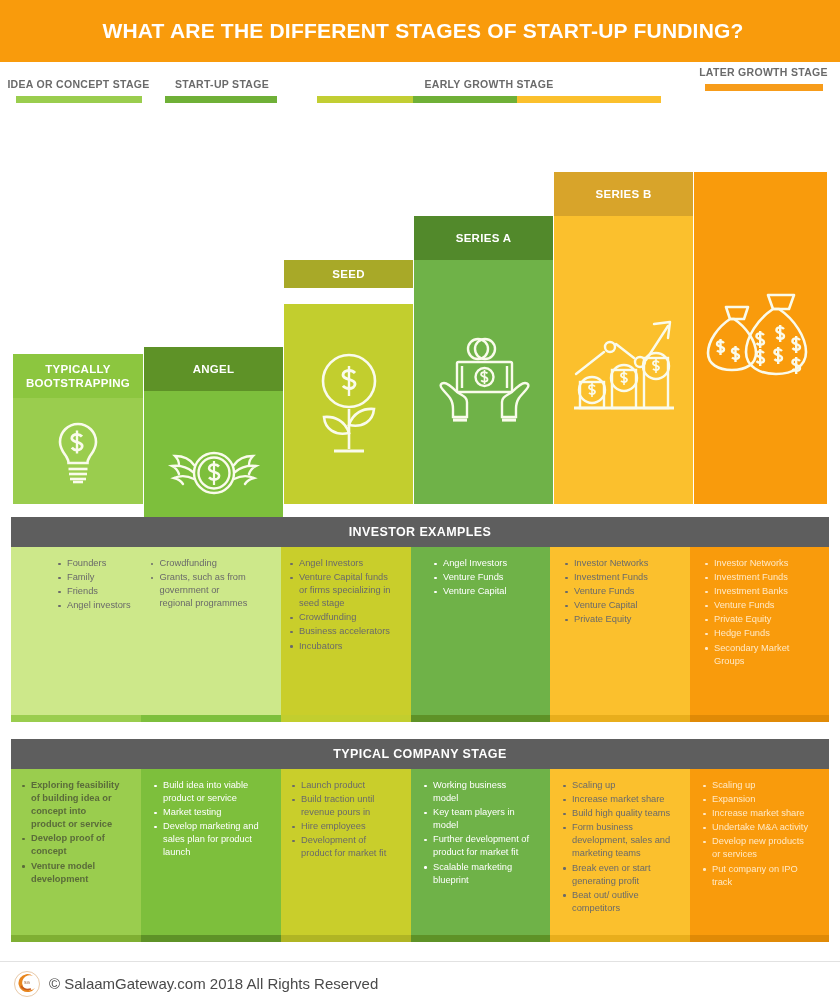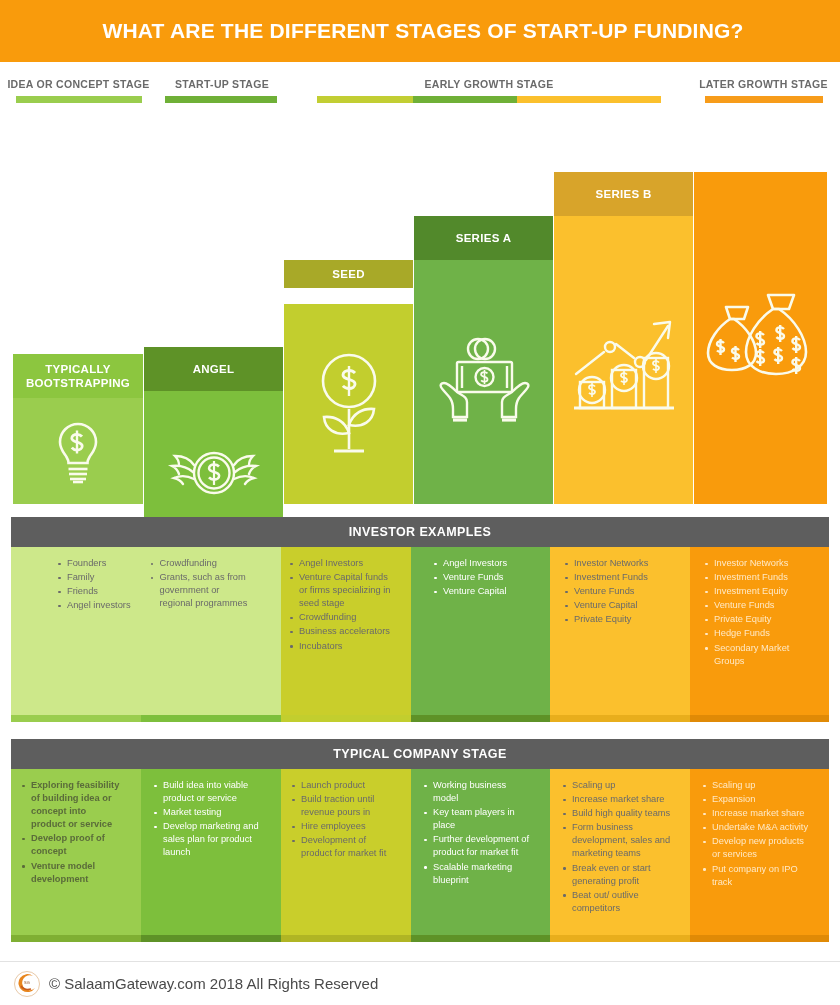--- a/index.html
+++ b/index.html
@@ -112,21 +112,21 @@
 
   <div class="legend-item" style="left:287px; top:16px; width:404px;">
     <span class="lbl">EARLY GROWTH STAGE</span>
     <div class="bars" style="margin-left:30px;width:344px;">
       <span style="width:28%;background:#C2CE33"></span>
       <span style="width:30%;background:#6FB037"></span>
       <span style="width:42%;background:#FBC02D"></span>
     </div>
   </div>
 
-  <div class="legend-item" style="left:691px; top:16px; width:145px;">
+  <div class="legend-item" style="left:691px; top:4px; width:145px;">
     <span class="lbl">LATER GROWTH STAGE</span>
     <div class="bars" style="margin-left:14px;width:118px;">
       <span style="width:100%;background:#F79C1A"></span>
     </div>
   </div>
 </div>
 
 <div class="stairs">
 
   <div class="col" style="left:13px; width:130px; height:150px;">
@@ -320,21 +320,21 @@
         <li>Venture Funds</li>
         <li>Venture Capital</li>
         <li>Private Equity</li>
       </ul>
     </div>
 
     <div class="pcol" style="width:139px; background:#F99B0C; color:#FFE9C6; padding-left:14px;">
       <ul>
         <li>Investor Networks</li>
         <li>Investment Funds</li>
-        <li>Investment Equity</li>
+        <li>Investment Banks</li>
         <li>Venture Funds</li>
         <li>Private Equity</li>
         <li>Hedge Funds</li>
         <li>Secondary Market Groups</li>
       </ul>
     </div>
   </div>
   <div class="panel-foot">
     <span style="width:130px;background:#9ACD4E"></span>
     <span style="width:140px;background:#7DBF3C"></span>
@@ -372,21 +372,21 @@
         <li>Launch product</li>
         <li>Build traction until revenue pours in</li>
         <li>Hire employees</li>
         <li>Development of product for market fit</li>
       </ul>
     </div>
 
     <div class="pcol" style="width:139px; background:#6FB248; color:#FFFFFF; padding-left:12px;">
       <ul>
         <li>Working business model</li>
-        <li>Key team players in place</li>
+        <li>Key team players in model</li>
         <li>Further development of product for market fit</li>
         <li>Scalable marketing blueprint</li>
       </ul>
     </div>
 
     <div class="pcol" style="width:140px; background:#FBC02D; color:#6A6A6A; padding-left:12px;">
       <ul>
         <li>Scaling up</li>
         <li>Increase market share</li>
         <li>Build high quality teams</li>

